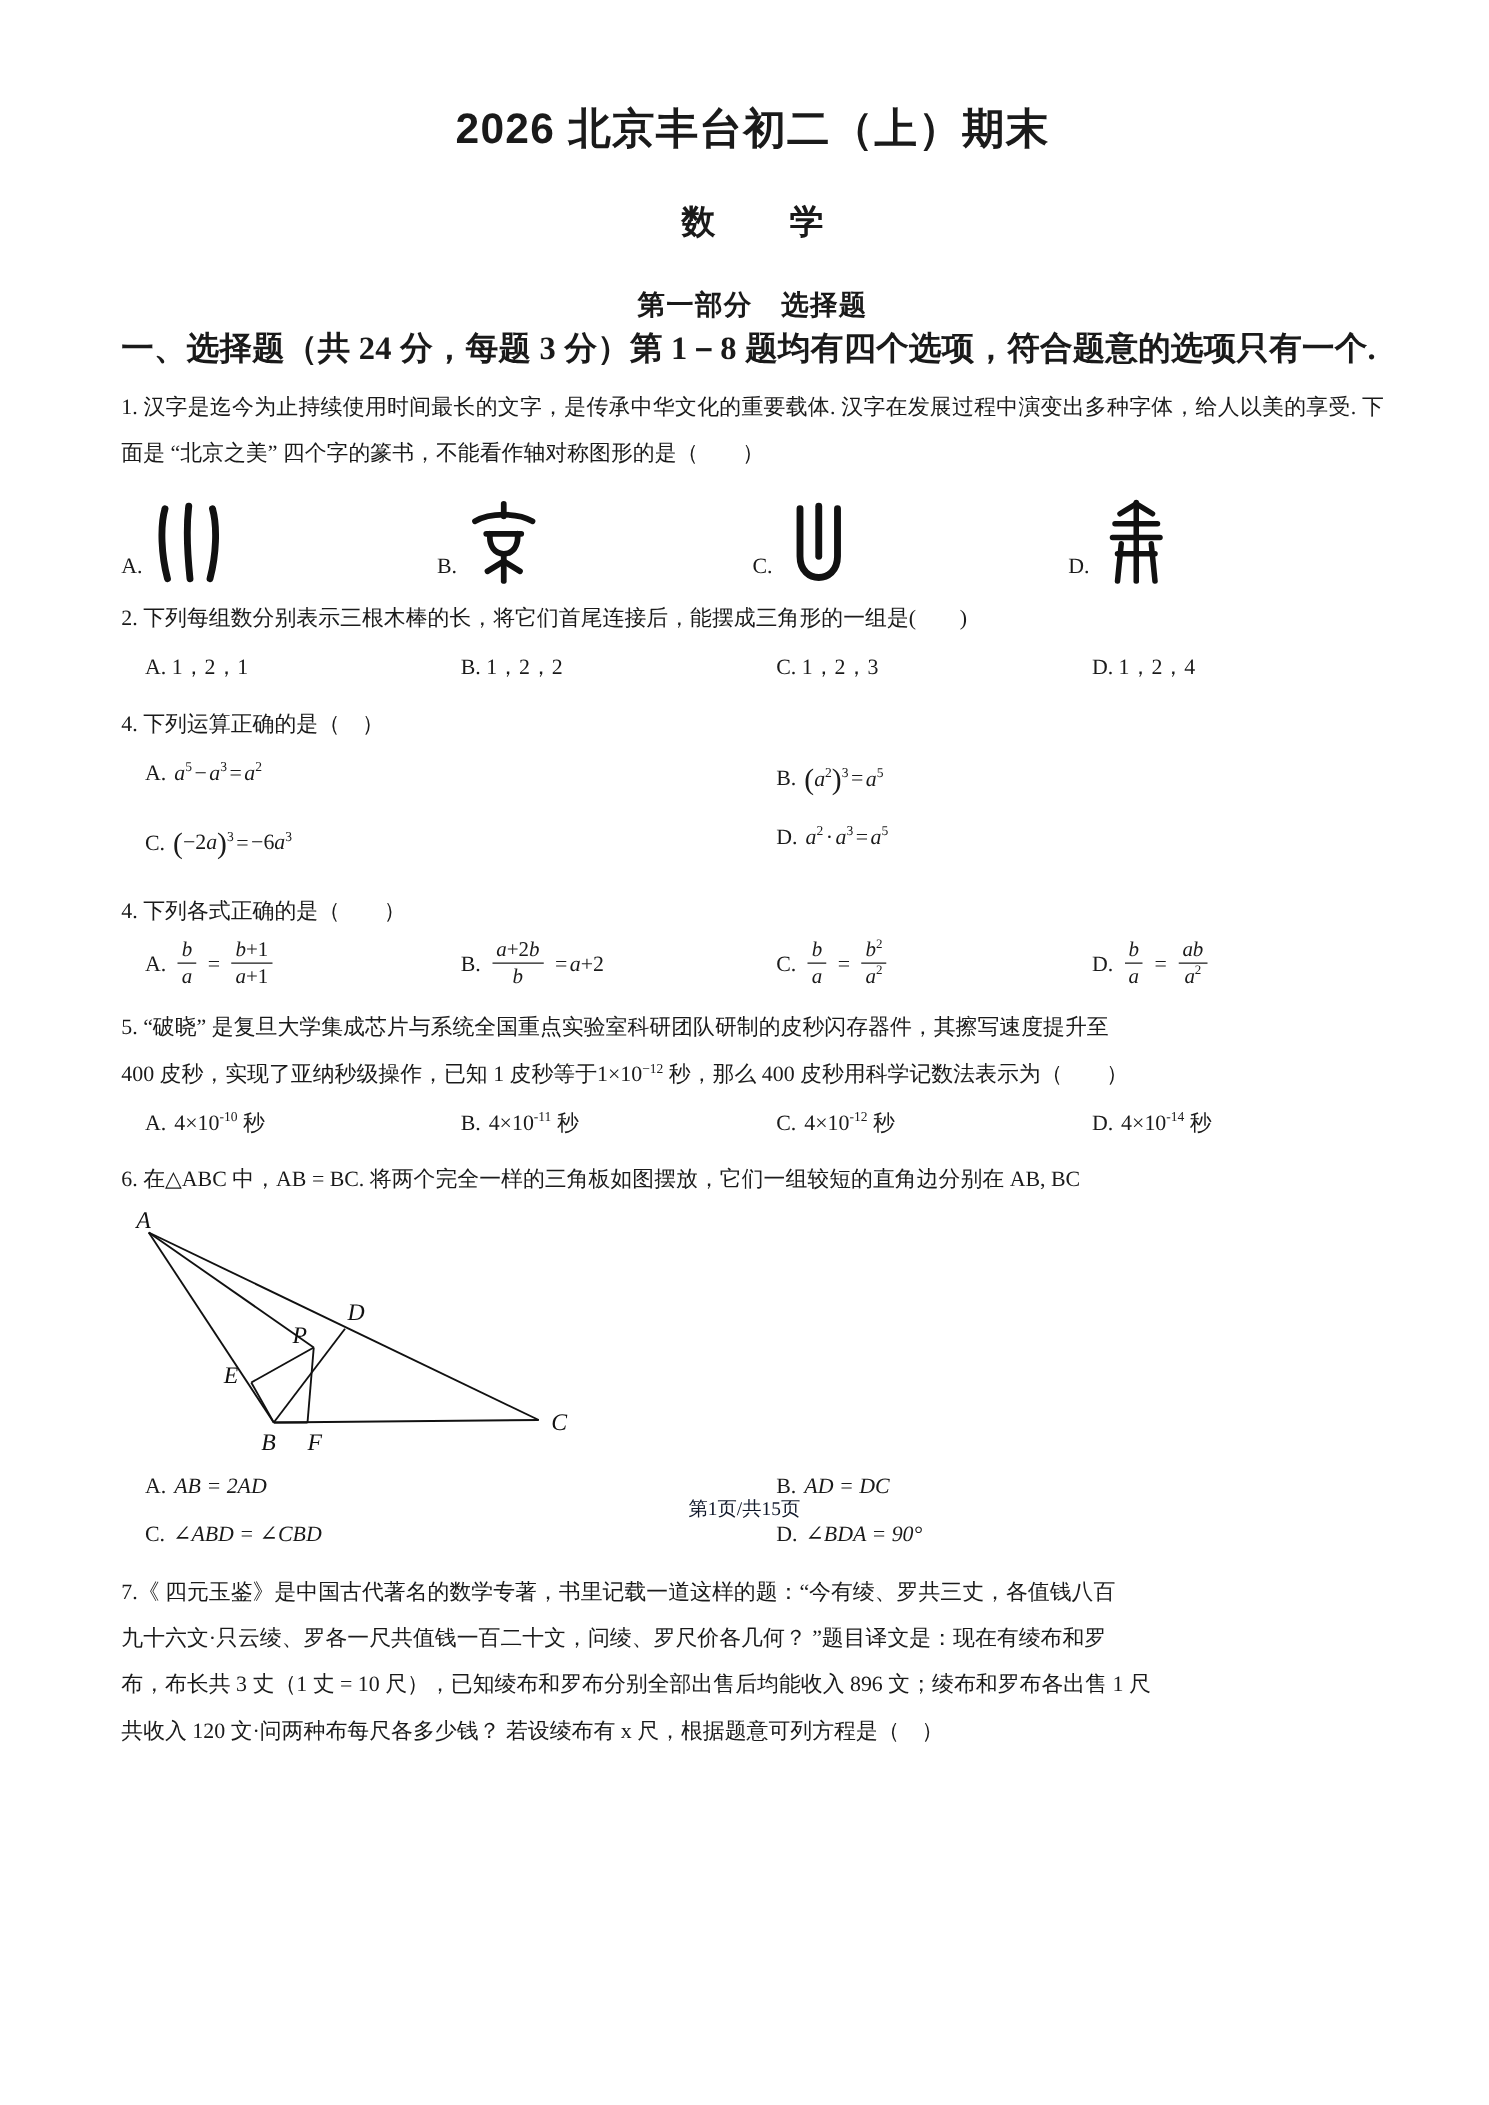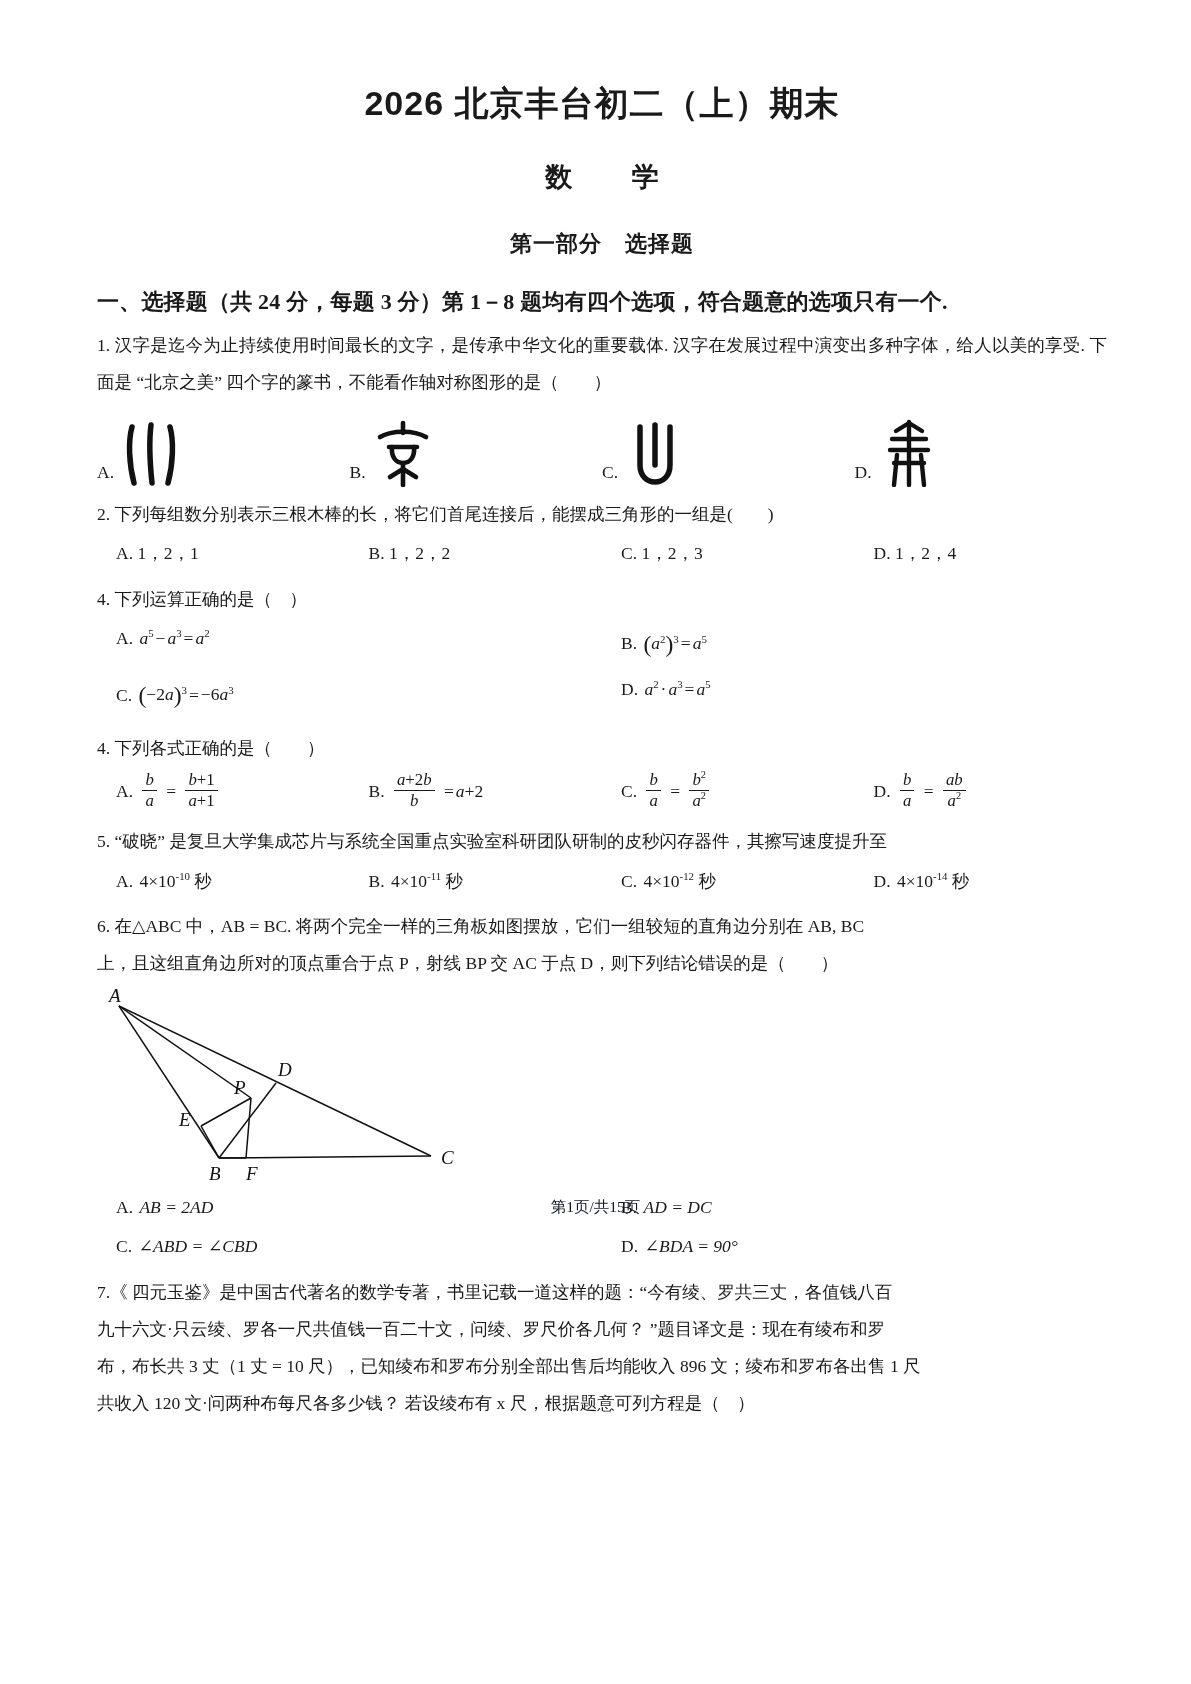--- a/index.html
+++ b/index.html
@@ -49,23 +49,22 @@
     font-family: "Liberation Sans", "DejaVu Sans", sans-serif;
   }
   .part-title {
     text-align: center;
     font-size: 22px;
     font-weight: bold;
     margin-top: 34px;
     letter-spacing: 1px;
   }
   .section-heading {
-    font-size: 22px;
+    font-size: 26px;
     font-weight: bold;
-    margin-top: 26px;
     line-height: 1.5;
     letter-spacing: 0.2px;
   }
 
   
   .q {
     font-size: 17.5px;
     line-height: 2.12;
     margin-top: 9px;
     text-align: justify;
@@ -260,20 +259,23 @@
       <div class="opt">
         <span class="opt-label">D.</span>
         <span class="frac"><span class="num"><i>b</i></span><span class="den"><i>a</i></span></span>
         <span class="op">=</span>
         <span class="frac"><span class="num"><i>ab</i></span><span class="den"><i>a</i><sup>2</sup></span></span>
       </div>
     </div>
 
     <div class="q">
       <div>5. “破晓” 是复旦大学集成芯片与系统全国重点实验室科研团队研制的皮秒闪存器件，其擦写速度提升至</div>
+      <div>
+        <span>400 皮秒，实现了亚纳秒级操作，已知 1 皮秒等于</span><span>1×10<sup>−12</sup> 秒</span><span>，那么 400 皮秒用科学记数法表示为（　　）</span>
+      </div>
     </div>
     <div class="opts cols4">
       <div class="opt">
         <span class="opt-label">A.</span>
         <span>4×10</span><sup>-10</sup>
         <span>秒</span>
       </div>
       <div class="opt">
         <span class="opt-label">B.</span>
         <span>4×10</span><sup>-11</sup>
@@ -286,21 +288,20 @@
       </div>
       <div class="opt">
         <span class="opt-label">D.</span>
         <span>4×10</span><sup>-14</sup>
         <span>秒</span>
       </div>
     </div>
 
     <div class="q">
       <div>6. 在△ABC 中，AB = BC. 将两个完全一样的三角板如图摆放，它们一组较短的直角边分别在 AB, BC</div>
-      <div>上，且这组直角边所对的顶点重合于点 P，射线 BP 交 AC 于点 D，则下列结论错误的是（　　）</div>
     </div>
 
     <div class="figure-wrap">
       <svg width="380" height="195" viewBox="0 0 380 195">
         <g fill="none" stroke="#111" stroke-width="1.5">
 
           <path d="M18 18 L118 170"></path>
           <path d="M118 170 L330 168"></path>
           <path d="M18 18 L330 168"></path>
           <path d="M118 170 L175 95"></path>

